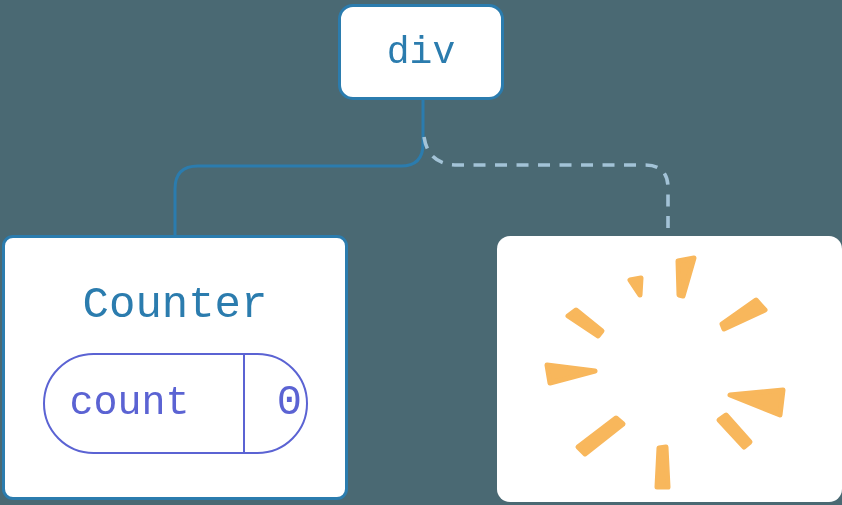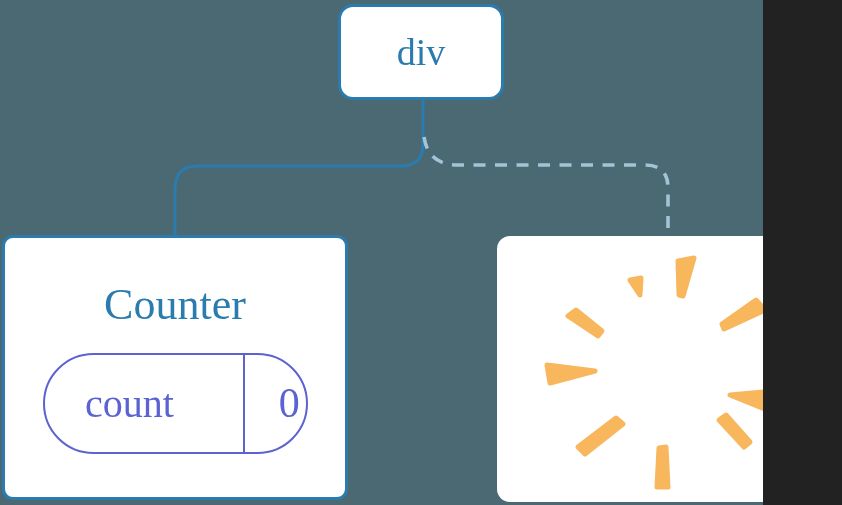--- a/index.html
+++ b/index.html
@@ -2,25 +2,25 @@
 <html style="--bg: #4a6973; --node-blue: #2b7cae; --dash-blue: #a3c3d7; --pill-purple: #5b63d3; --poof-orange: #f8b75c; --card-bg: #ffffff;"><head>
 <meta charset="utf-8">
 <style>
   html, body {
     margin: 0;
     padding: 0;
     background: #222;
   }
   .stage {
     position: relative;
-    width: 763px;
+    width: 842px;
     height: 505px;
     overflow: hidden;
     background: var(--bg, #4a6973);
-    font-family: Liberation Serif, serif;
+    font-family: Liberation Mono, monospace;
   }
   .connectors {
     position: absolute;
     left: 0;
     top: 0;
     width: 842px;
     height: 505px;
   }
   .edge-solid {
     fill: none;

